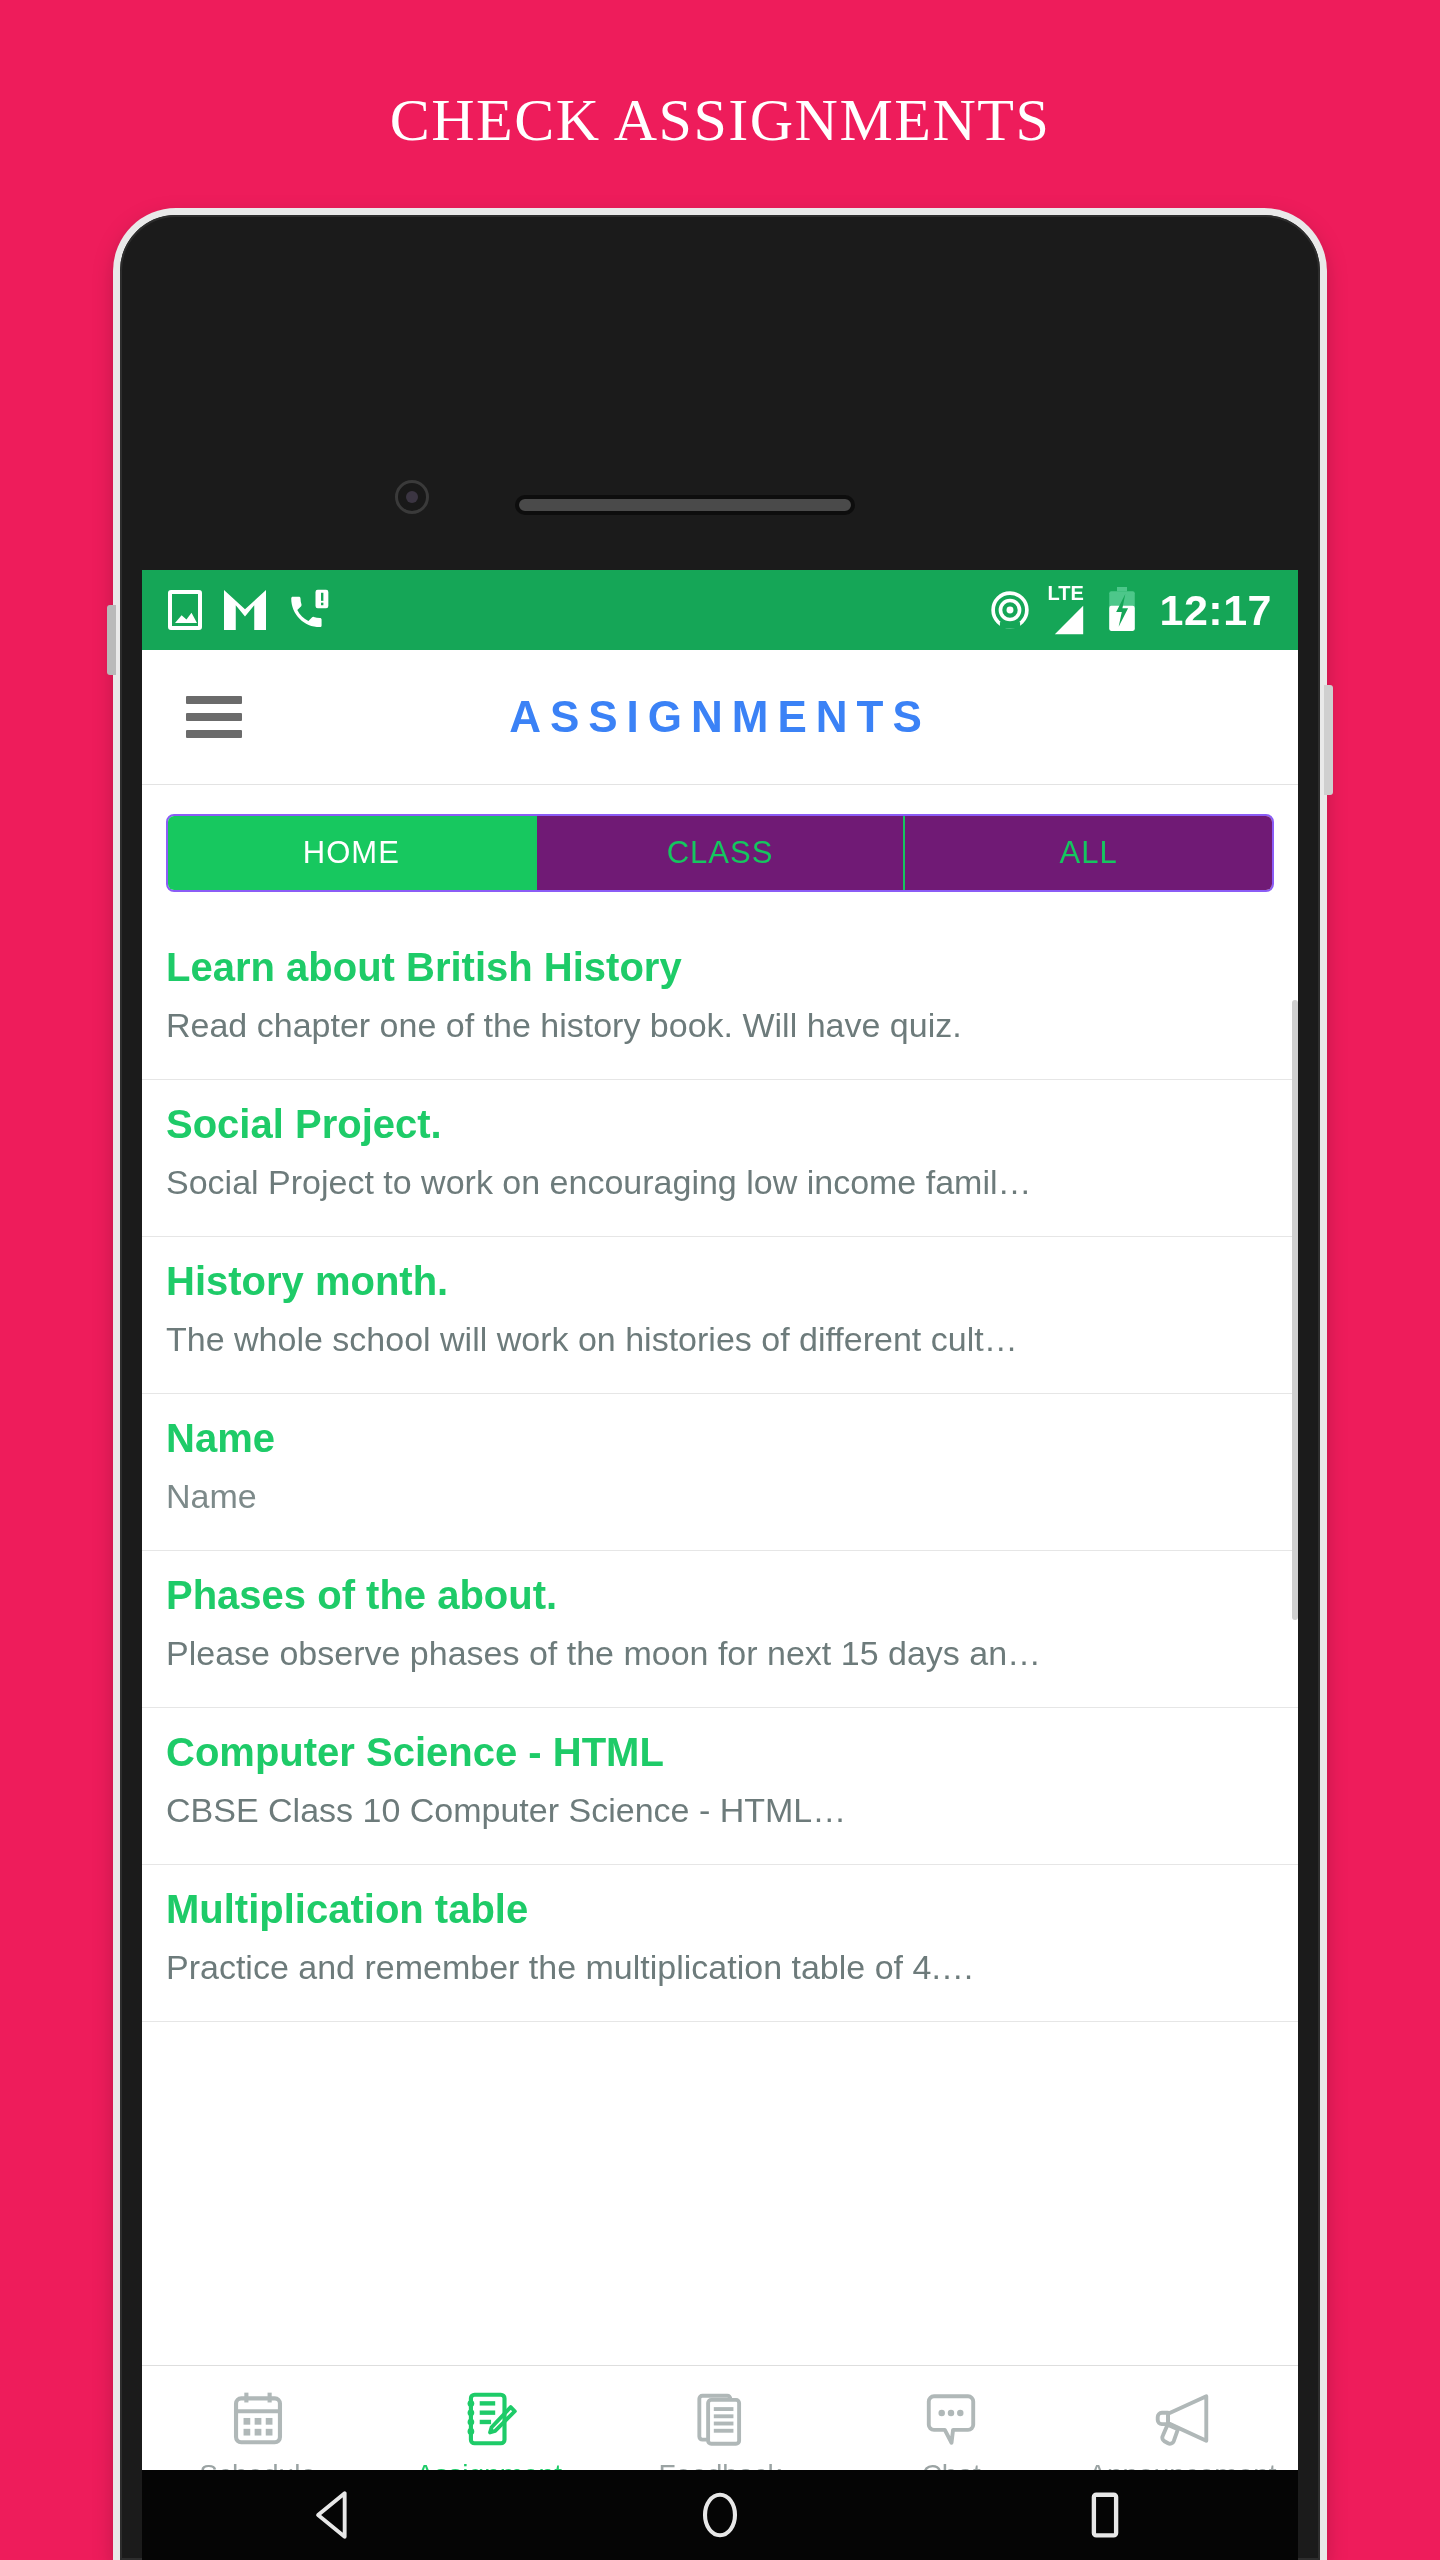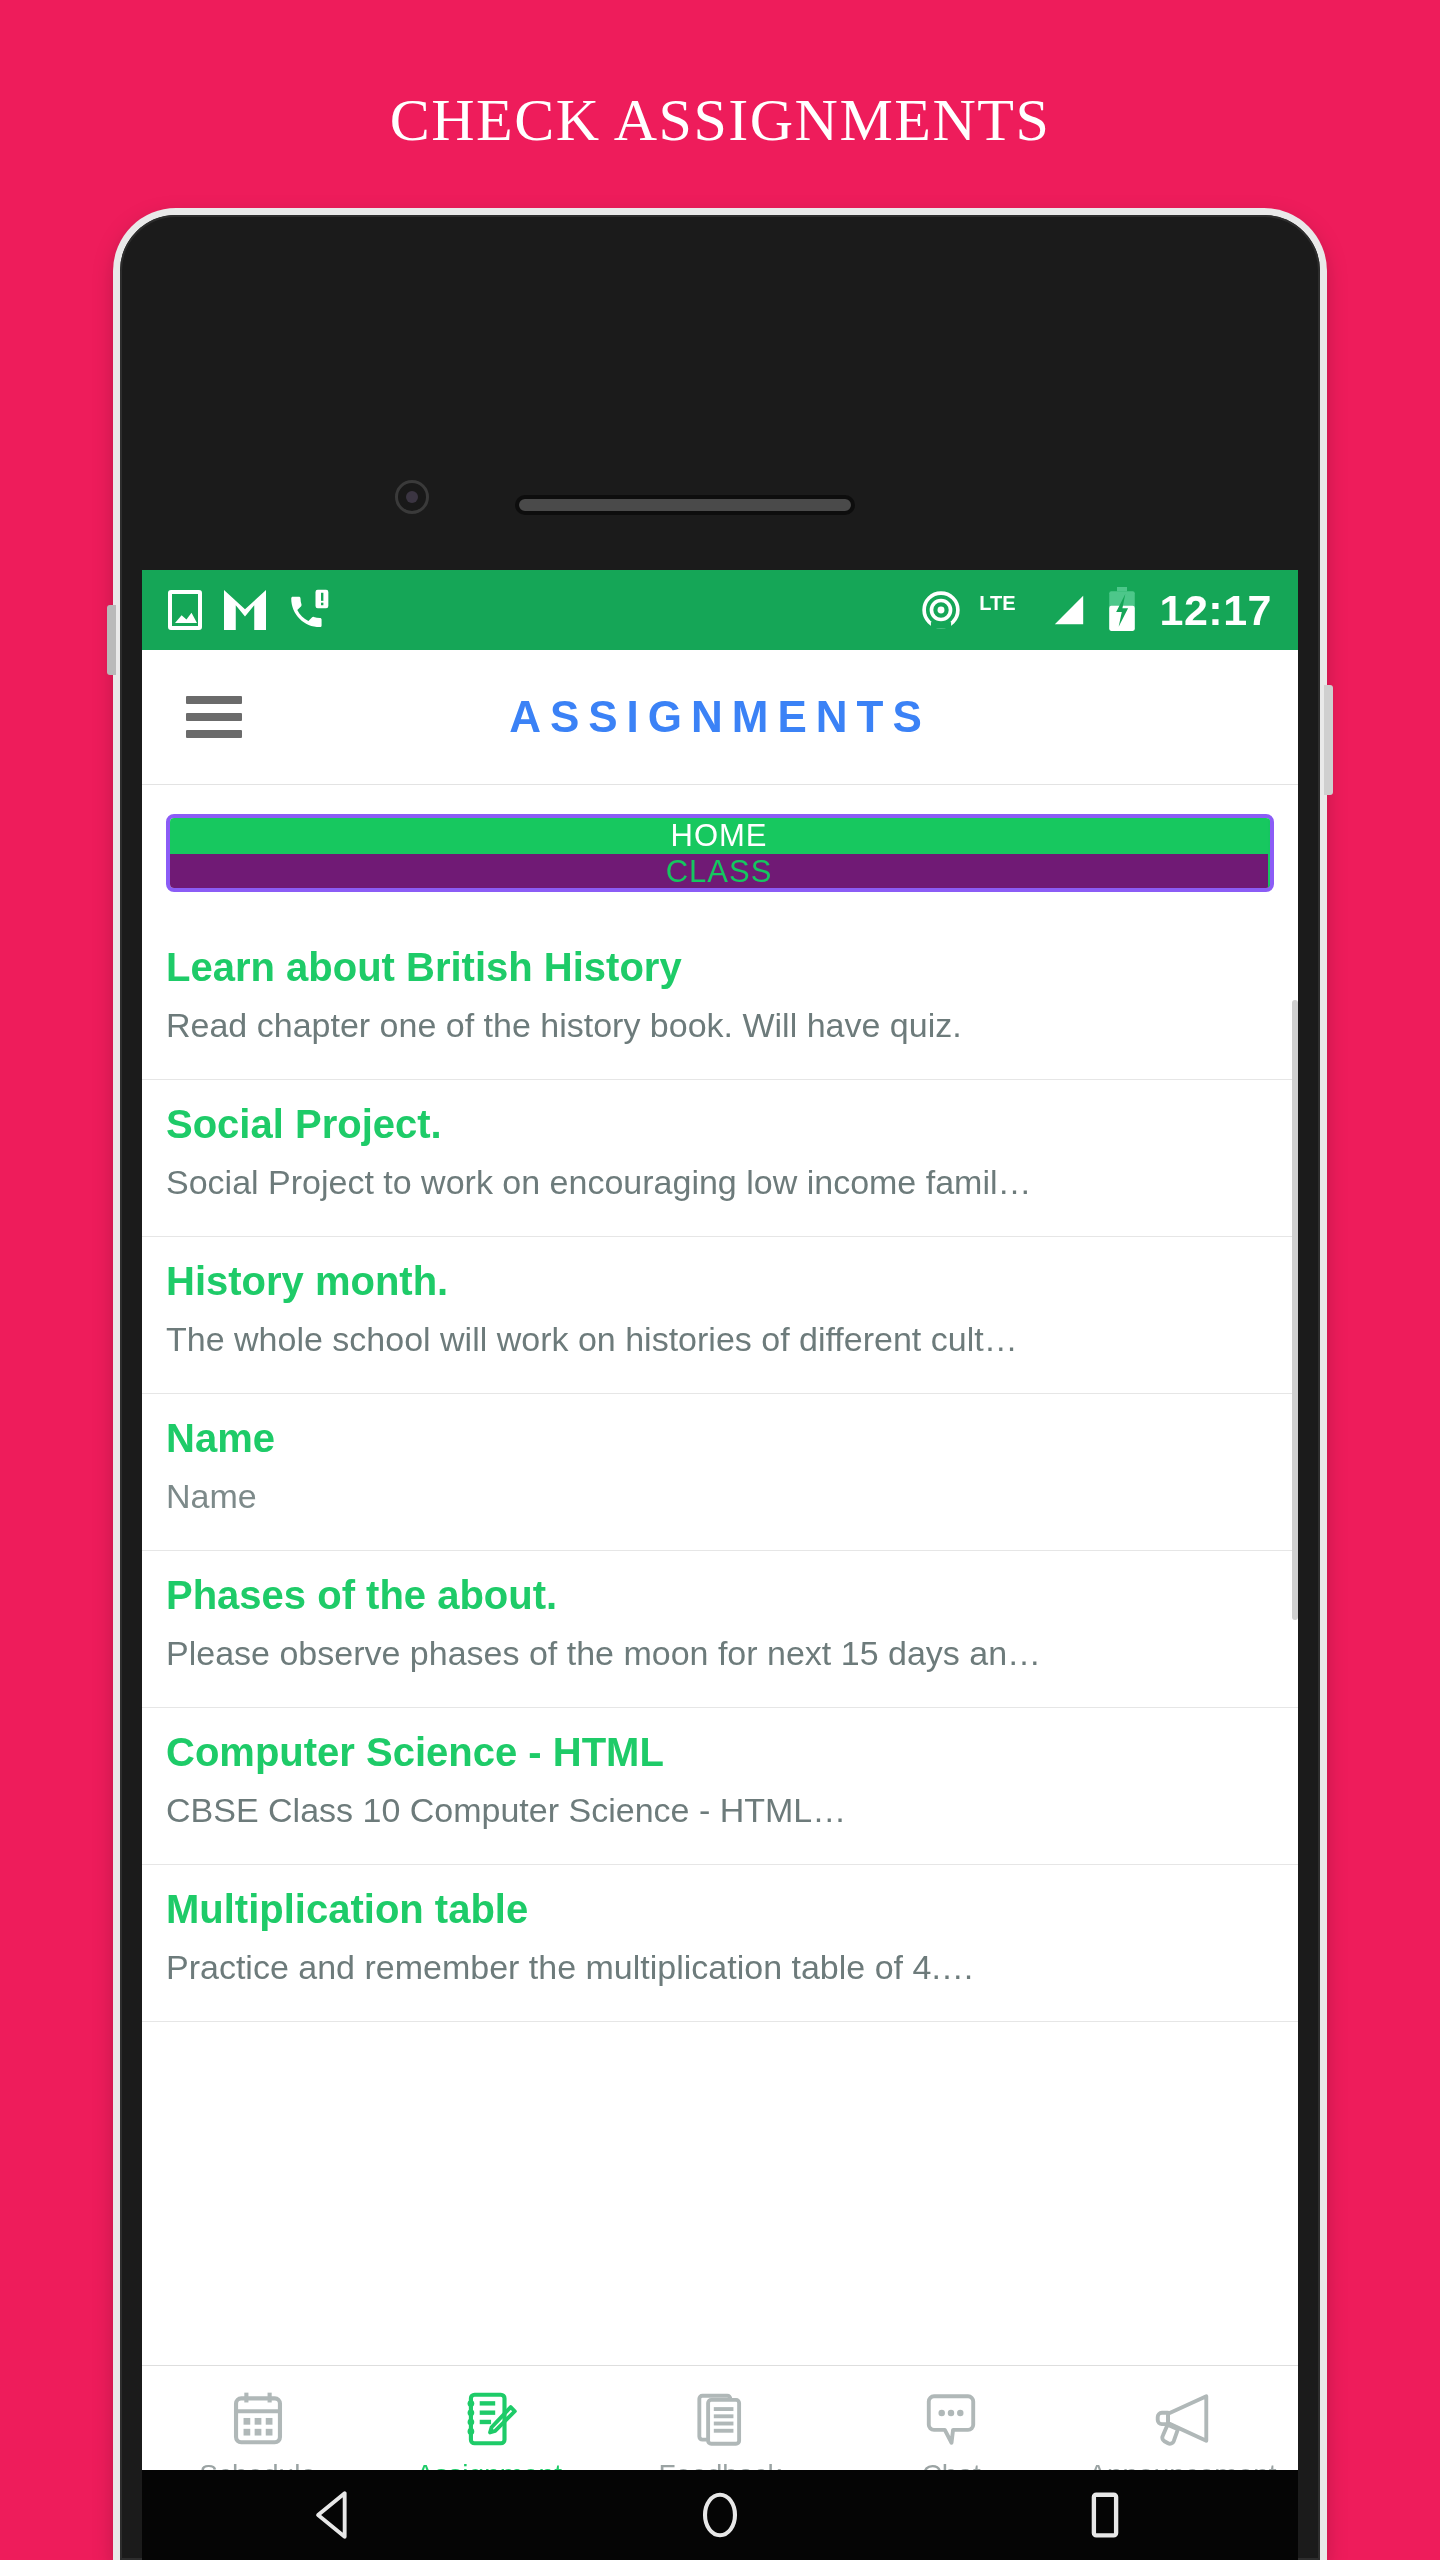--- a/index.html
+++ b/index.html
@@ -111,21 +111,21 @@
   .appbar-title {
     width:100%; text-align:center;
     color:#3b82f6; font-size:44px; font-weight:bold;
     letter-spacing:9px;
   }
 
   
   .seg-wrap { padding:29px 24px 31px 24px; background:#fff; }
   .segmented {
     display:flex; height:78px;
-    border:4px solid #8b5cf6; border-radius:8px; overflow:hidden;flex-direction:column;
+    border:2px solid #8b5cf6; border-radius:8px; overflow:hidden;
   }
   .seg {
     flex:1; display:flex; align-items:center; justify-content:center;
     font-size:31px; letter-spacing:1px;
     color:#15C65F; background:#701a75;
     border-right:2px solid #15C65F;
   }
   .seg:last-child { border-right:none; }
   .seg.active { background:#17C85F; color:#fff; }
 
@@ -203,21 +203,21 @@
             </svg>
           </div>
         </div>
         <div class="sb-right">
           <svg width="44" height="44" viewBox="0 0 24 24">
             <circle cx="12" cy="12" r="9.2" fill="none" stroke="#fff" stroke-width="2"></circle>
             <circle cx="12" cy="12" r="5.2" fill="none" stroke="#fff" stroke-width="2"></circle>
             <circle cx="12" cy="12" r="1.9" fill="#fff"></circle>
             <rect x="6.5" y="18.6" width="11" height="3.6" fill="#15A657"></rect>
           </svg>
-          <div style="display:flex;flex-direction:row;align-items:flex-start;gap:32px;">
+          <div style="display:flex;flex-direction:column;align-items:flex-start;">
             <div class="icon-lte">LTE</div>
             <svg width="42" height="34" viewBox="0 0 24 24">
               <path fill="#fff" d="M2 22 L22 22 L22 2 Z"></path>
             </svg>
           </div>
           <svg width="32" height="46" viewBox="0 0 14 22">
             <rect x="4.6" y="0" width="4.8" height="2" fill="#4dc78a"></rect>
             <rect x="0.9" y="2" width="12.2" height="19" rx="1" fill="#4dc78a"></rect>
             <rect x="0.9" y="9" width="12.2" height="12" rx="1" fill="#ffffff"></rect>
             <path d="M8.6 3.4 L4.2 12 L6.9 12 L5.4 19 L9.9 10.2 L7.2 10.2 Z" fill="#15A657"></path>

